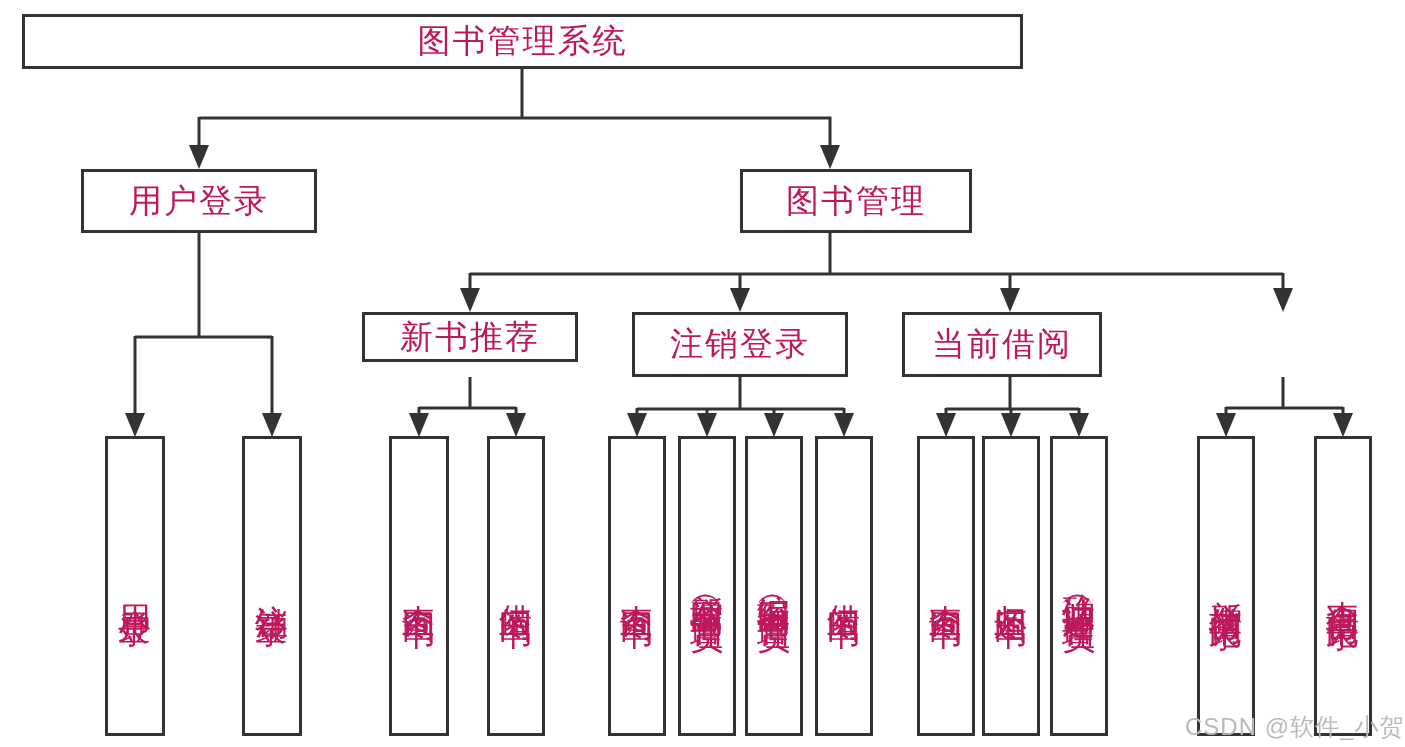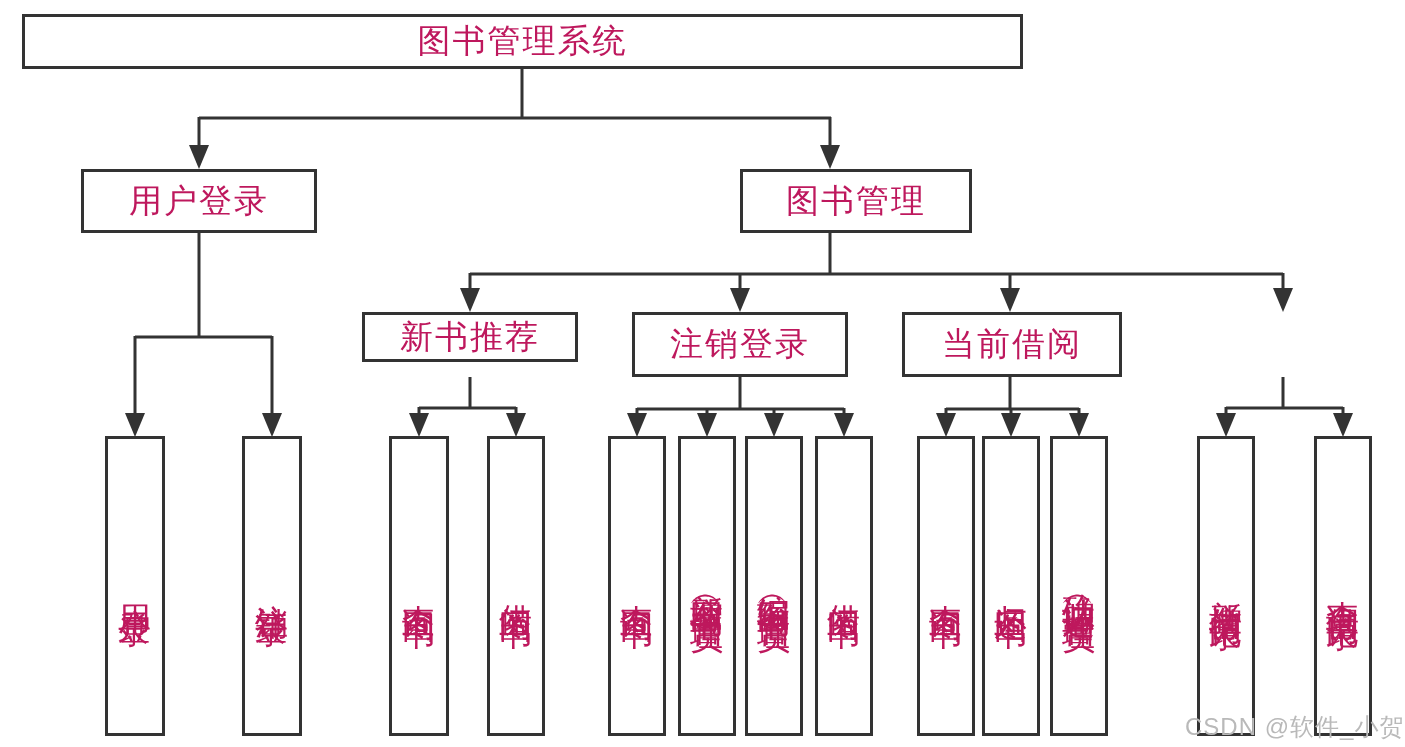--- a/index.html
+++ b/index.html
@@ -104,21 +104,21 @@
   <div class="box" style="left:740px; top:169px; width:232px; height:64px">
     <span class="lbl">图书管理</span>
   </div>
 
   <div class="box" style="left:362px; top:312px; width:216px; height:50px">
     <span class="lbl">新书推荐</span>
   </div>
   <div class="box" style="left:632px; top:312px; width:216px; height:65px">
     <span class="lbl">注销登录</span>
   </div>
-  <div class="box" style="left:902px; top:312px; width:220px; height:65px">
+  <div class="box" style="left:902px; top:312px; width:200px; height:65px">
     <span class="lbl">当前借阅</span>
   </div>
 
   <div class="box leaf" style="left:105px; top:436px; width:60px; height:300px">
     <span class="lbl">用户登录</span>
   </div>
   <div class="box leaf" style="left:242px; top:436px; width:60px; height:300px">
     <span class="lbl">注销登录</span>
   </div>
 

